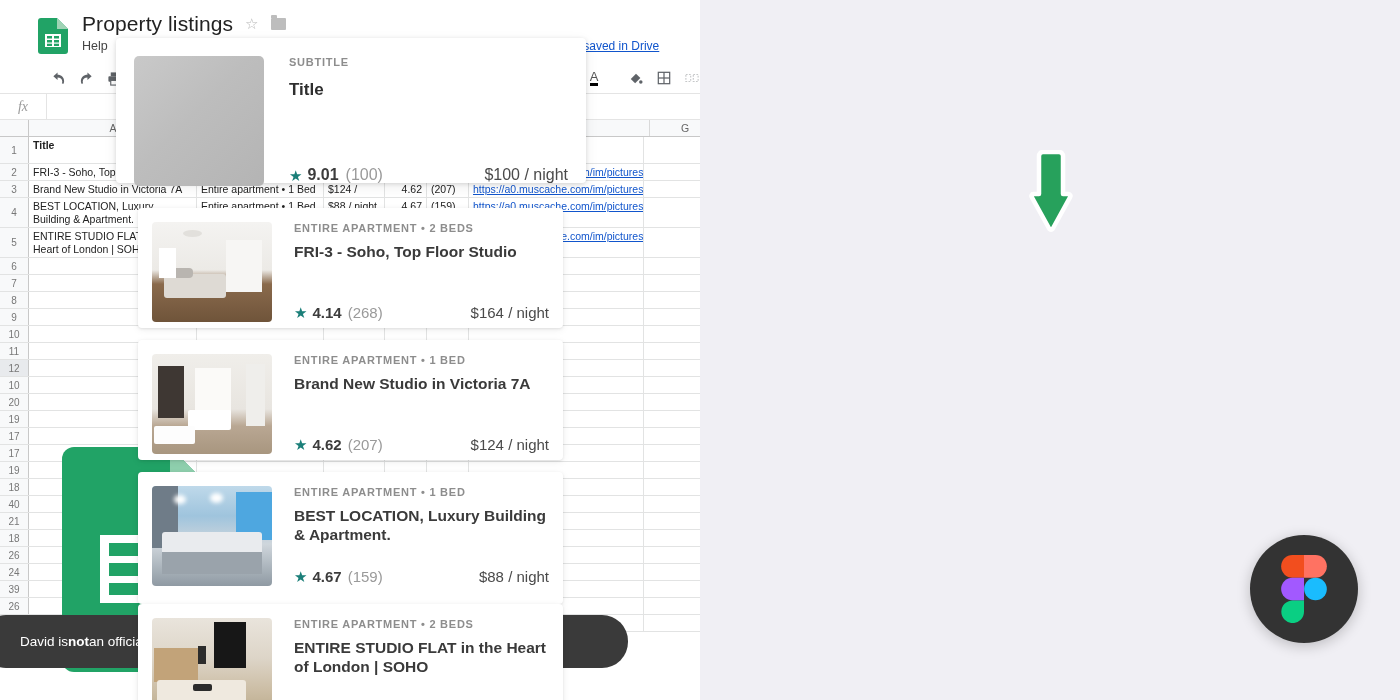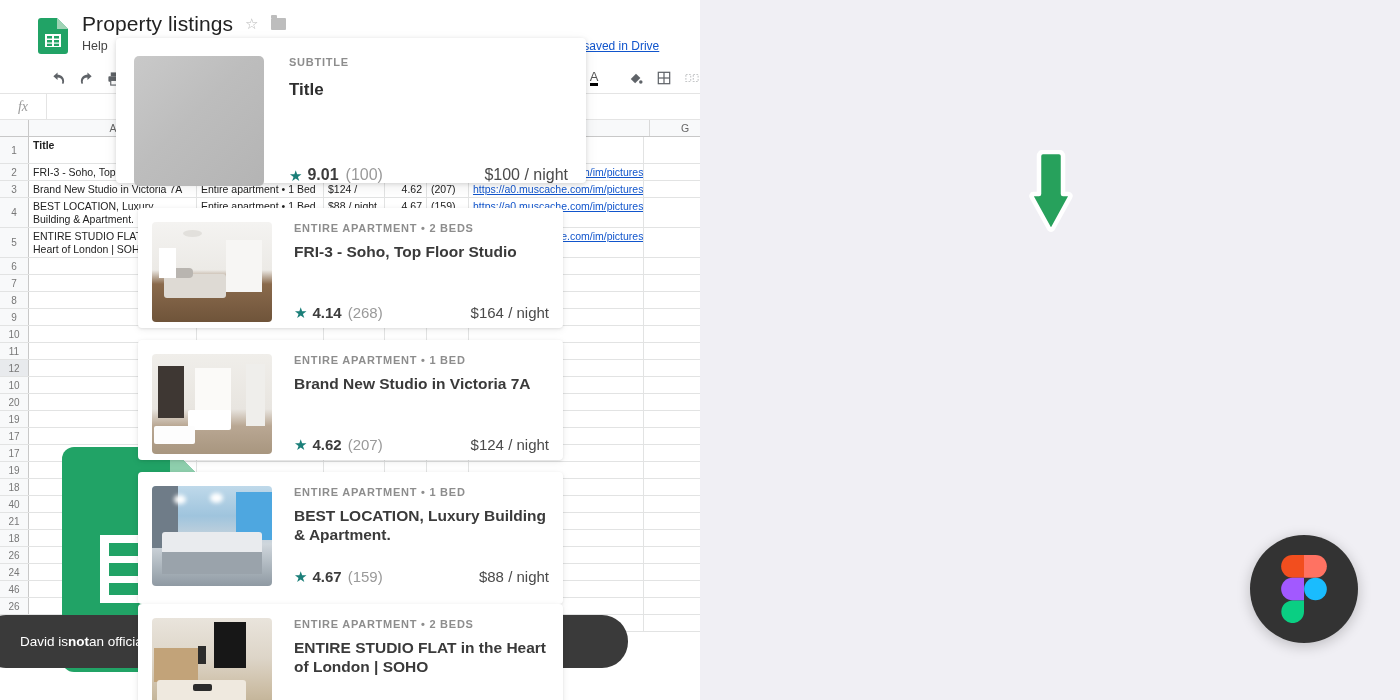--- a/index.html
+++ b/index.html
@@ -483,21 +483,21 @@
           <div class="gs-rowhead">24</div>
           <div class="gs-cell" style="width: 168px;"></div>
           <div class="gs-cell" style="width: 127px;"></div>
           <div class="gs-cell" style="width: 61px;"></div>
           <div class="gs-cell" style="width: 42px;"></div>
           <div class="gs-cell" style="width: 42px;"></div>
           <div class="gs-cell" style="width: 175px;"></div>
           <div class="gs-cell" style="width: 70px;"></div>
         </div>
         <div class="gs-row" style="height: 16px;">
-          <div class="gs-rowhead">46</div>
+          <div class="gs-rowhead">39</div>
           <div class="gs-cell" style="width: 168px;"></div>
           <div class="gs-cell" style="width: 127px;"></div>
           <div class="gs-cell" style="width: 61px;"></div>
           <div class="gs-cell" style="width: 42px;"></div>
           <div class="gs-cell" style="width: 42px;"></div>
           <div class="gs-cell" style="width: 175px;"></div>
           <div class="gs-cell" style="width: 70px;"></div>
         </div>
         <div class="gs-row" style="height: 16px;">
           <div class="gs-rowhead">26</div>

